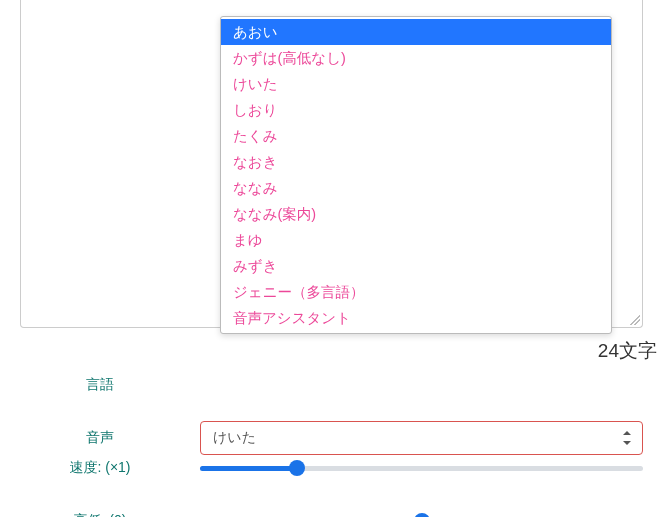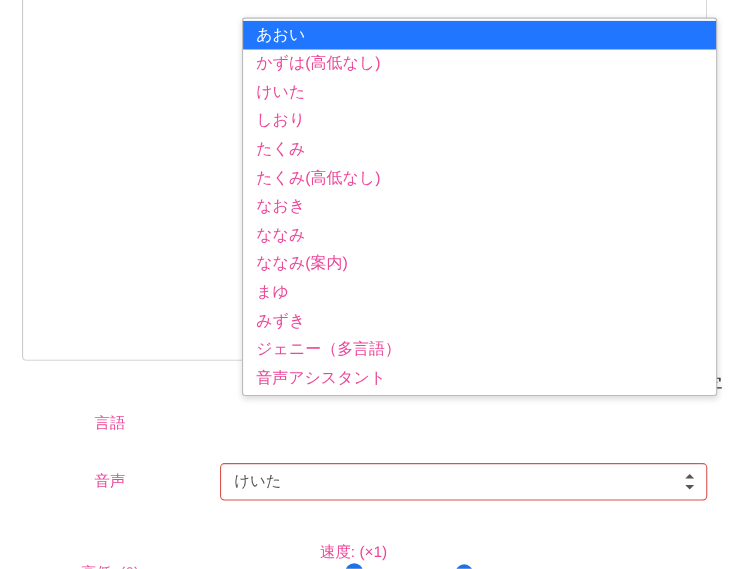--- a/index.html
+++ b/index.html
@@ -46,29 +46,29 @@
     position: absolute;
     left: 0;
     right: 20px;
     display: flex;
     align-items: center;
   }
   .form-label {
     width: 200px;
     text-align: center;
     font-size: 14px;
-    color: #ec4899;
+    color: #0f766e;
   }
   .form-control-area {
     flex: 1;
     position: relative;
   }
   .row-lang  { top: 370px; height: 30px; }
   .row-voice { top: 420px; height: 36px; }
-  .row-speed { top: 493px; height: 24px; flex-direction: column; }
+  .row-speed { top: 456px; height: 24px; }
   .row-pitch { top: 509px; height: 24px; }
 
   .select-box {
     border: 1px solid #d9534f;
     border-radius: 4px;
     height: 34px;
     display: flex;
     align-items: center;
     padding: 0 32px 0 12px;
     background: #fff;
@@ -93,21 +93,21 @@
     border-left: 4px solid transparent;
     border-right: 4px solid transparent;
   }
   .select-arrows .up { border-bottom: 4px solid #555; }
   .select-arrows .down { border-top: 4px solid #555; }
 
   .dropdown {
     position: absolute;
     left: 220px;
     top: 16px;
-    width: 432px;
+    width: 392px;
     background: #fff;
     border: 1px solid #bbb;
     border-radius: 3px;
     box-shadow: 0 2px 6px rgba(0,0,0,0.15);
     z-index: 10;
     padding: 2px 0;
   }
   .dropdown-item {
     padding: 3px 12px 3px 12px;
     font-size: 14.5px;
@@ -196,21 +196,20 @@
     </div>
   </div>
 </div>
 
 <div class="dropdown" id="voice-dropdown">
     <div class="dropdown-item selected">あおい</div>
     <div class="dropdown-item">かずは(高低なし)</div>
     <div class="dropdown-item">けいた</div>
     <div class="dropdown-item">しおり</div>
     <div class="dropdown-item">たくみ</div>
-    <div class="dropdown-item">たくみ(高低なし)</div>
     <div class="dropdown-item">なおき</div>
     <div class="dropdown-item">ななみ</div>
     <div class="dropdown-item">ななみ(案内)</div>
     <div class="dropdown-item">まゆ</div>
     <div class="dropdown-item">みずき</div>
     <div class="dropdown-item">ジェニー（多言語）</div>
     <div class="dropdown-item">音声アシスタント</div>
   </div>
 
 </body></html>

